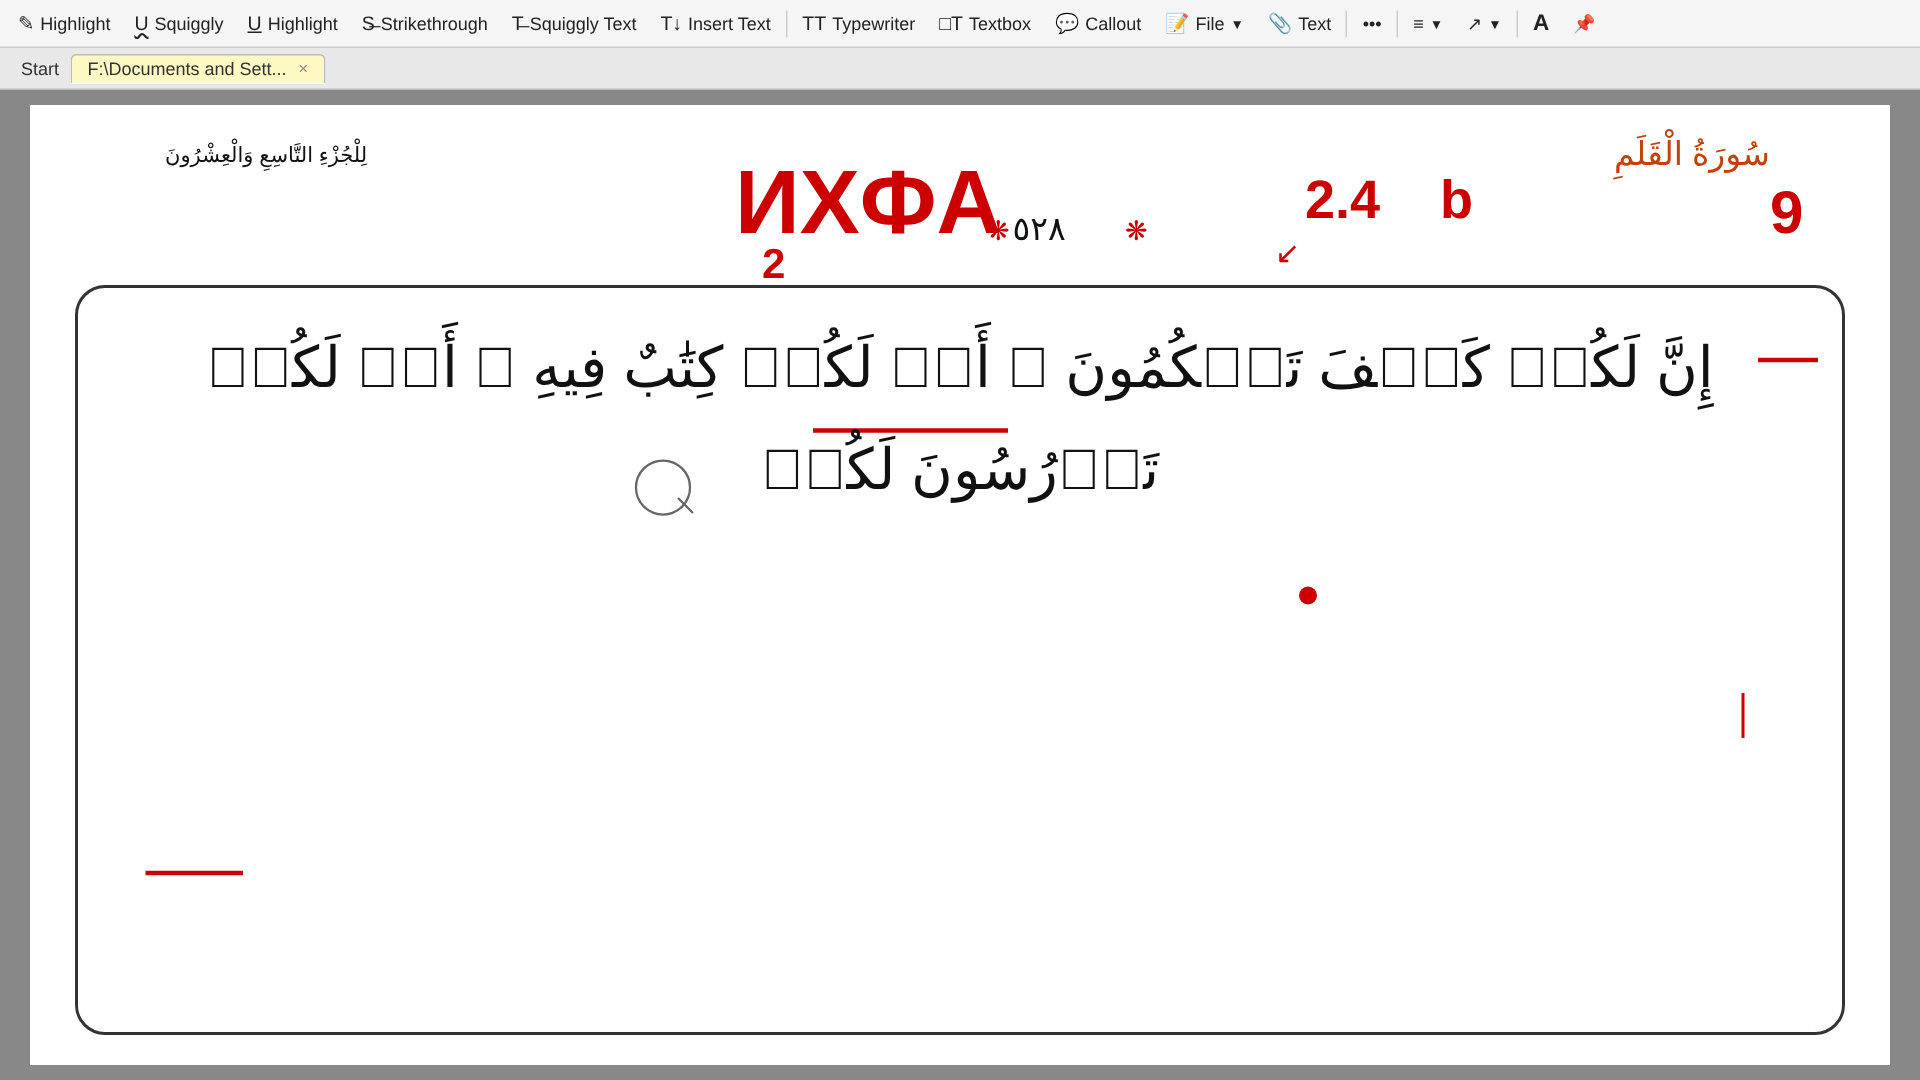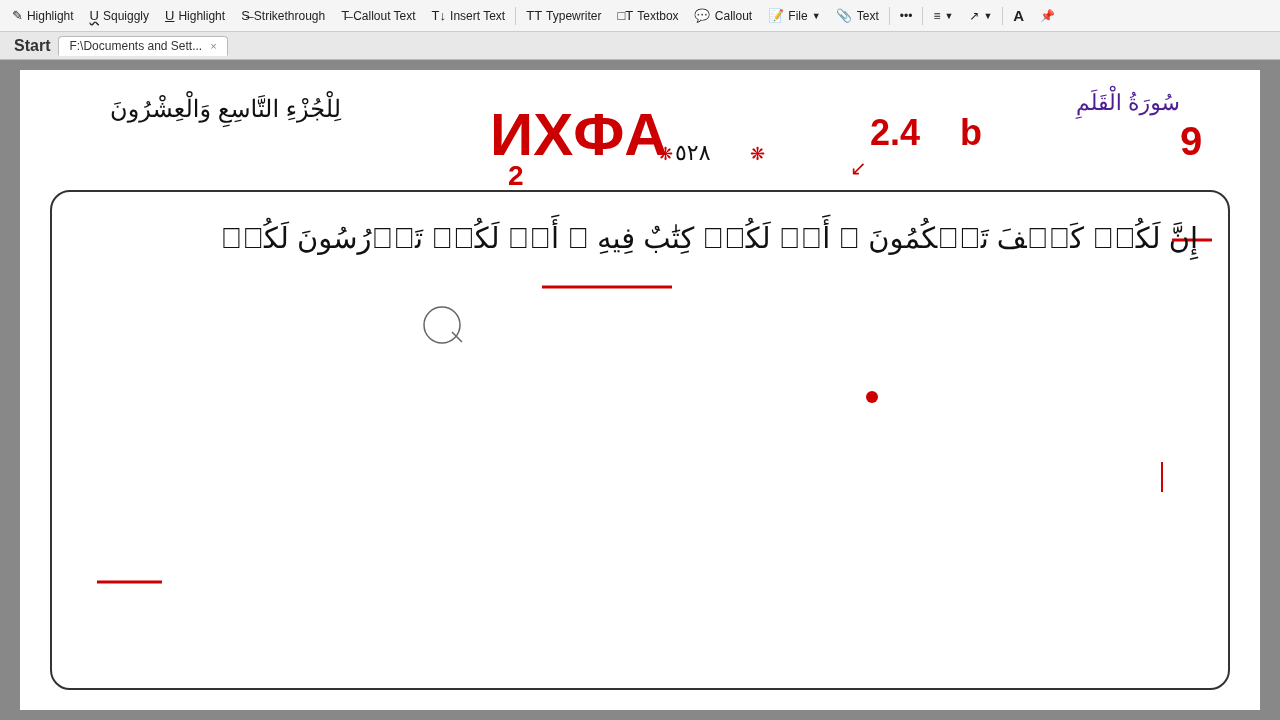--- a/index.html
+++ b/index.html
@@ -46,31 +46,30 @@
       align-items: center;
       gap: 4px;
       padding: 2px 10px;
       font-size: 12px;
       color: #333;
       cursor: pointer;
       border-radius: 4px 4px 0 0;
       white-space: nowrap;
     }
     .tab.active {
-      background: #ffffff;
+      background: #fef9c3;
       border: 1px solid #bbb;
       border-bottom: 1px solid white;
       margin-bottom: -1px;
     }
     .tab-close { font-size: 11px; color: #888; cursor: pointer; margin-left: 4px; }
     .tab-start {
-      font-size: 16px;
+      font-size: 12px;
       color: #333;
       padding: 2px 8px;
-      font-weight: bold;
     }
 
     
     #main {
       background: #888;
       width: 1280px;
       height: calc(720px - 32px - 28px);
       display: flex;
       justify-content: center;
       align-items: flex-start;
@@ -92,23 +91,23 @@
     .quran-box {
       border: 2px solid #333;
       border-radius: 20px;
       padding: 20px 30px;
       margin-top: 0;
       min-height: 500px;
       position: relative;
     }
 
     .arabic-line {
-      font-size: 29px;
+      font-size: 38px;
       line-height: 1.8;
-      text-align: right;
+      text-align: center;
       direction: rtl;
       color: #111;
       font-family: 'Arial', serif;
       margin-bottom: 8px;
       position: relative;
     }
 
     
     .annotation-svg {
       position: absolute;
@@ -140,21 +139,21 @@
   <button class="tool-btn">
     <span class="icon" style="text-decoration: underline;">U</span>
     <span>Highlight</span>
   </button>
   <button class="tool-btn">
     <span class="icon">S̶</span>
     <span>Strikethrough</span>
   </button>
   <button class="tool-btn">
     <span class="icon">T̶</span>
-    <span>Callout Text</span>
+    <span>Squiggly Text</span>
   </button>
   <button class="tool-btn">
     <span class="icon">T↓</span>
     <span>Insert Text</span>
   </button>
   <div class="tool-separator"></div>
   <button class="tool-btn">
     <span class="icon">TT</span>
     <span>Typewriter</span>
   </button>
@@ -205,23 +204,23 @@
     <span>F:\Documents and Sett...</span>
     <span class="tab-close">×</span>
   </div>
 </div>
 
 <div id="main">
   <div id="document">
 
     <div class="top-annotations">
 
-      <span style="position:absolute; right:50px; top:10px; font-size:22px; color:#4c1d95; font-family:Arial;">سُورَةُ الْقَلَمِ</span>
-
-      <span style="position:absolute; left:60px; top:15px; font-size:24px; color:#111; font-family:Arial;">لِلْجُزْءِ التَّاسِعِ وَالْعِشْرُونَ</span>
+      <span style="position:absolute; right:50px; top:10px; font-size:22px; color:#c2410c; font-family:Arial;">سُورَةُ الْقَلَمِ</span>
+
+      <span style="position:absolute; left:60px; top:15px; font-size:14px; color:#111; font-family:Arial;">لِلْجُزْءِ التَّاسِعِ وَالْعِشْرُونَ</span>
 
       <svg style="position:absolute;top:0;left:0;width:100%;height:110px;">
 
         <text x="440" y="75" font-size="60" fill="#cc0000" font-weight="bold" font-family="Arial">ИXФA</text>
 
         <text x="608" y="80" font-size="18" fill="#cc0000" font-family="Arial">❋</text>
         <text x="700" y="80" font-size="18" fill="#cc0000" font-family="Arial">❋</text>
 
         <text x="625" y="80" font-size="22" fill="#111" font-family="Arial">٥٢٨</text>
 

